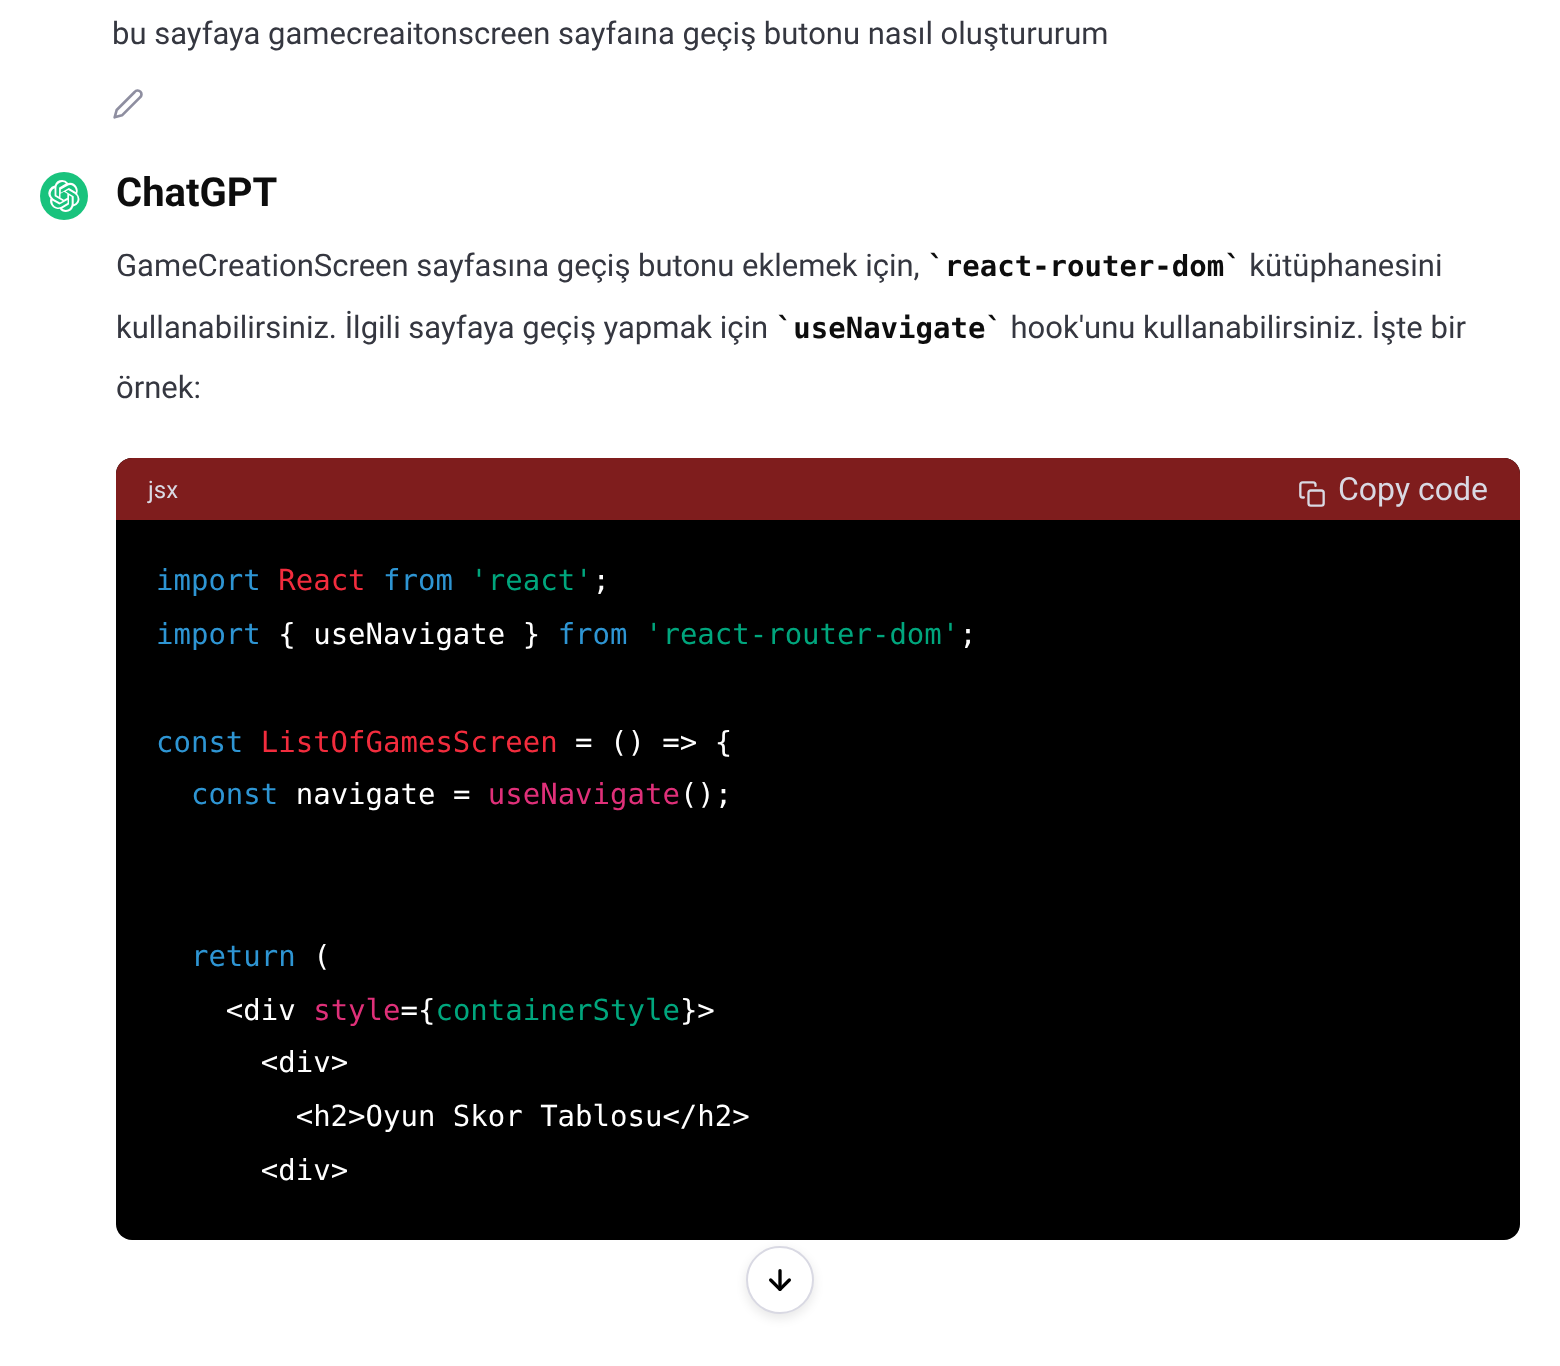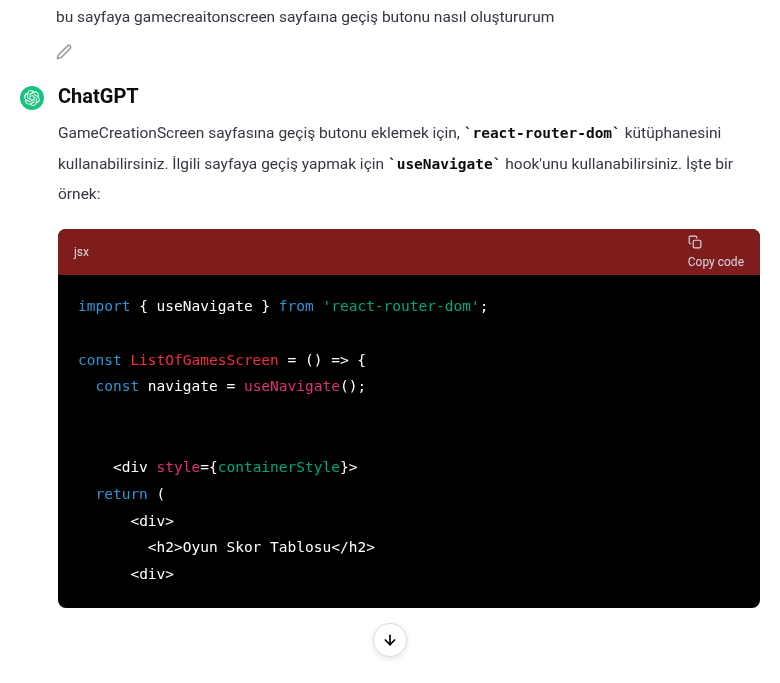--- a/index.html
+++ b/index.html
@@ -77,26 +77,25 @@
       background: #7f1d1d;
       display: flex;
       justify-content: space-between;
       align-items: center;
       padding: 6px 16px;
       color: #d9d9e3;
       font-size: 12px;
     }
     .copy-btn {
       display: flex;
-      align-items: flex-start;
+      align-items: flex-end;
       gap: 6px;
       cursor: pointer;
       color: #d9d9e3;
-      font-size: 12px;
-      flex-direction: column;
+      font-size: 16px;
     }
     .code-body {
       padding: 18px 20px 20px 20px;
       font-family: "Consolas", "Menlo", monospace;
       font-size: 14.5px;
       line-height: 1.85;
       color: #ffffff;
     }
     .code-line { white-space: pre; }
     .tok-kw { color: #2e95d3; }
@@ -156,28 +155,29 @@
           <span>jsx</span>
           <div class="copy-btn">
             <svg width="14" height="14" viewBox="0 0 24 24" fill="none" stroke="currentColor" stroke-width="2" stroke-linecap="round" stroke-linejoin="round">
                 <rect x="9" y="9" width="13" height="13" rx="2" ry="2"></rect>
                 <path d="M5 15H4a2 2 0 0 1-2-2V4a2 2 0 0 1 2-2h9a2 2 0 0 1 2 2v1"></path>
               </svg>
             <span>Copy code</span>
           </div>
         </div>
         <div class="code-body">
+          <div class="code-line"><span class="tok-kw">import</span><span> </span><span class="tok-comp">React</span><span> </span><span class="tok-kw">from</span><span> </span><span class="tok-str">'react'</span><span class="tok-punc">;</span></div>
           <div class="code-line"><span class="tok-kw">import</span><span> </span><span class="tok-punc">{ </span><span class="tok-var">useNavigate</span><span class="tok-punc"> }</span><span> </span><span class="tok-kw">from</span><span> </span><span class="tok-str">'react-router-dom'</span><span class="tok-punc">;</span></div>
           <div class="code-line">&nbsp;</div>
           <div class="code-line"><span class="tok-kw">const</span><span> </span><span class="tok-comp">ListOfGamesScreen</span><span> </span><span class="tok-punc">= () =&gt; {</span></div>
           <div class="code-line"><span>  </span><span class="tok-kw">const</span><span> </span><span class="tok-var">navigate</span><span> </span><span class="tok-punc">= </span><span class="tok-useNav">useNavigate</span><span class="tok-punc">();</span></div>
           <div class="code-line">&nbsp;</div>
           <div class="code-line">&nbsp;</div>
+          <div class="code-line"><span>  </span><span class="tok-kw">return</span><span> </span><span class="tok-punc">(</span></div>
           <div class="code-line"><span>    </span><span class="tok-punc">&lt;</span><span class="tok-var">div</span><span> </span><span class="tok-attr">style</span><span class="tok-punc">=</span><span class="tok-brace">{</span><span class="tok-str">containerStyle</span><span class="tok-brace">}</span><span class="tok-punc">&gt;</span></div>
-          <div class="code-line"><span>  </span><span class="tok-kw">return</span><span> </span><span class="tok-punc">(</span></div>
           <div class="code-line"><span>      </span><span class="tok-punc">&lt;</span><span class="tok-var">div</span><span class="tok-punc">&gt;</span></div>
           <div class="code-line"><span>        </span><span class="tok-punc">&lt;</span><span class="tok-var">h2</span><span class="tok-punc">&gt;</span><span class="tok-var">Oyun Skor Tablosu</span><span class="tok-punc">&lt;/</span><span class="tok-var">h2</span><span class="tok-punc">&gt;</span></div>
           <div class="code-line"><span>      </span><span class="tok-punc">&lt;</span><span class="tok-var">div</span><span class="tok-punc">&gt;</span></div>
         </div>
       </div>
 
     </div>
   </div>
 </div>
 

